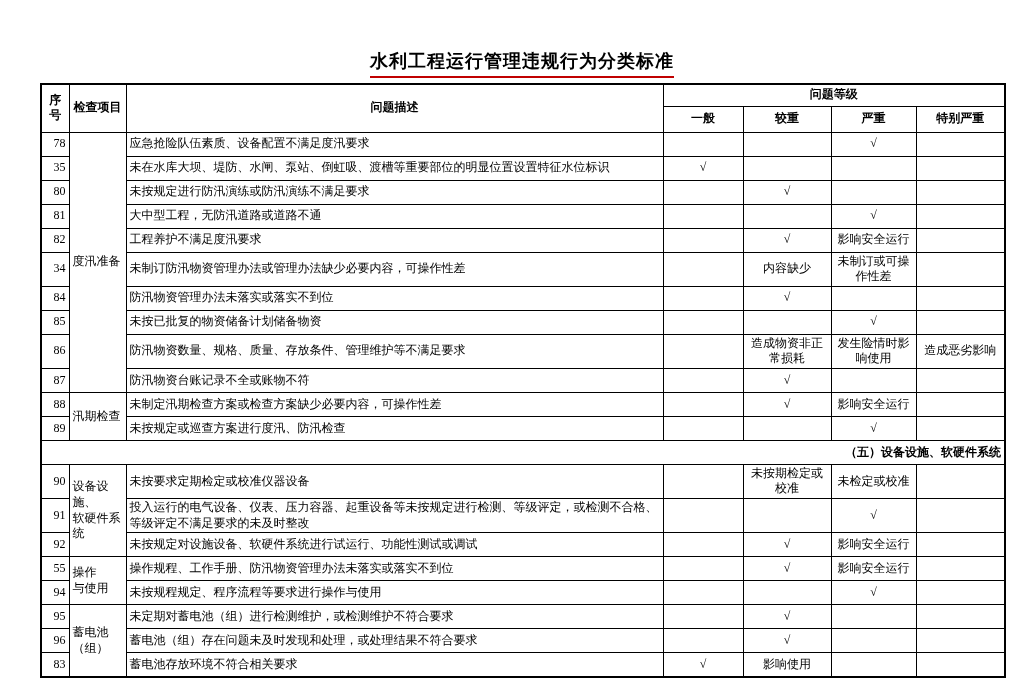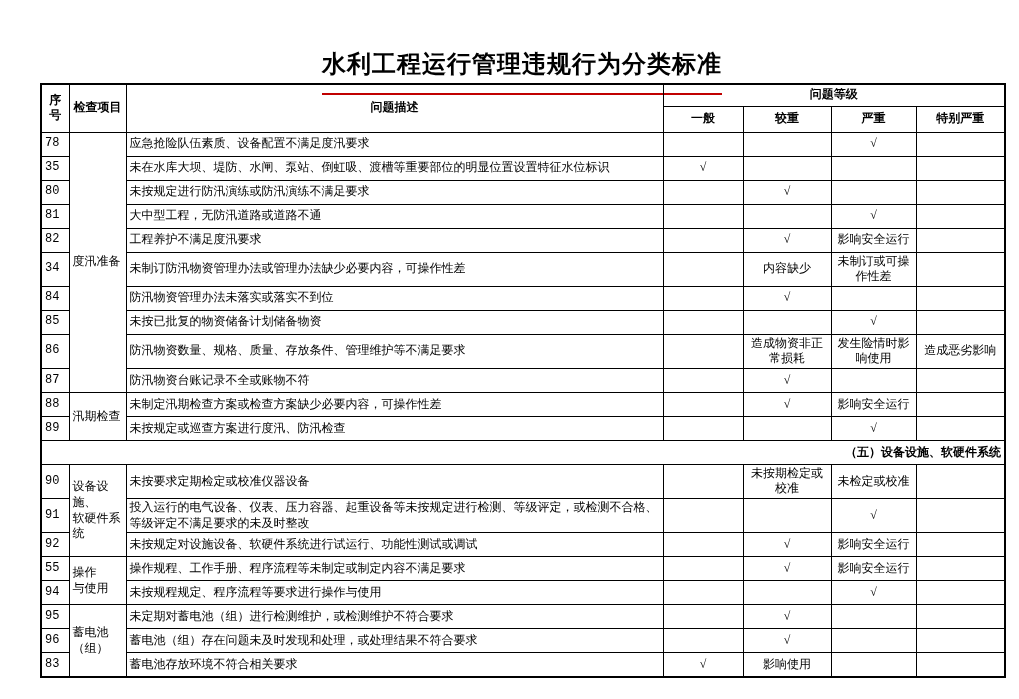--- a/index.html
+++ b/index.html
@@ -14,24 +14,24 @@
     margin:0 auto;
   }
   .title-wrap {
     position:absolute; left:40px; top:50px; width:964px;
     text-align:center;
   }
   .doc-title {
     display:inline-block;
     font-family:"DejaVu Sans","Liberation Sans",sans-serif;
     font-weight:bold;
-    font-size:24px;
+    font-size:18px;
     letter-spacing:1px;
     border-bottom:2px solid #c00000;
-    padding-bottom:14px;
+    padding-bottom:4px;
     line-height:1.2;
   }
   table.std {
     position:absolute; left:40px; top:83px;
     width:964px;
     border-collapse:collapse;
     table-layout:fixed;
     font-size:12px;
   }
   table.std th, table.std td {
@@ -39,21 +39,21 @@
     padding:1px 3px;
     line-height:1.3;
     vertical-align:middle;
     overflow:hidden;
   }
   table.std { border:2px solid #000; }
   thead th { font-weight:bold; text-align:center; }
   thead tr.h1 { height:22px;padding-left:40px; }
   thead tr.h2 { height:26px; }
   tbody tr { height:24px; }
-  td.c-no { text-align:left; font-family:Liberation Mono, monospace;margin-left:8px; }
+  td.c-no { text-align:right; font-family:Liberation Serif, serif;margin-left:8px; }
   td.c-group { text-align:left; white-space:pre-line; }
   td.c-desc { text-align:left; padding-left:4px; }
   td.c-level { text-align:center; }
   td.section-cell {
     font-weight:bold; text-align:right; padding-left:4px; height:20px;
   }
 </style>
 </head>
 <body>
 
@@ -212,21 +212,21 @@
           <td class="c-desc">未按规定对设施设备、软硬件系统进行试运行、功能性测试或调试</td>
           <td class="c-level"></td>
           <td class="c-level">√</td>
           <td class="c-level">影响安全运行</td>
           <td class="c-level"></td>
         </tr>
         <tr>
           <td class="c-no">55</td>
           <td class="c-group" rowspan="2">操作
 与使用</td>
-          <td class="c-desc">操作规程、工作手册、程序流程等未制定或制定内容不满足要求</td>
+          <td class="c-desc">操作规程、工作手册、防汛物资管理办法未落实或落实不到位</td>
           <td class="c-level"></td>
           <td class="c-level">√</td>
           <td class="c-level">影响安全运行</td>
           <td class="c-level"></td>
         </tr>
         <tr>
           <td class="c-no">94</td>
           <td class="c-desc">未按规程规定、程序流程等要求进行操作与使用</td>
           <td class="c-level"></td>
           <td class="c-level"></td>

